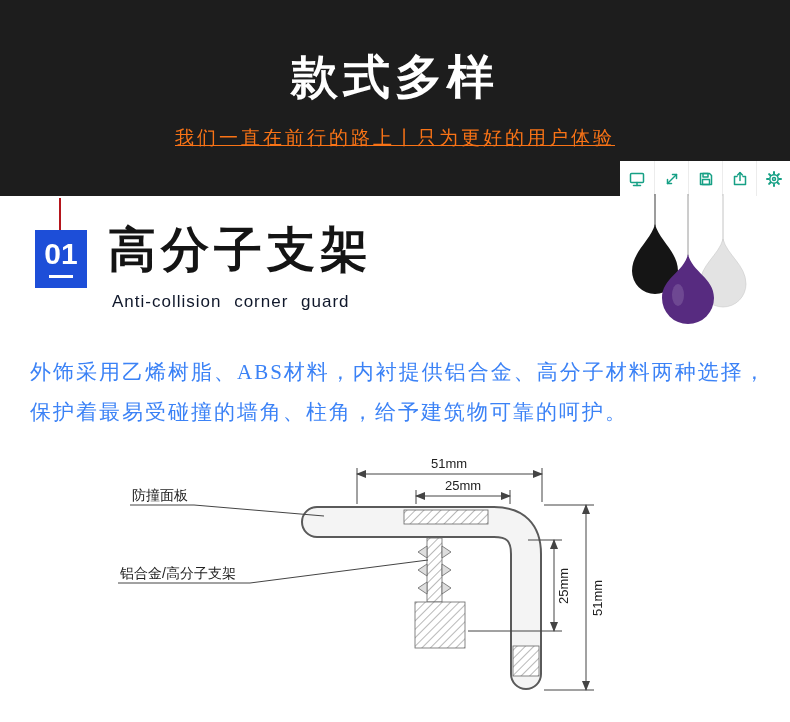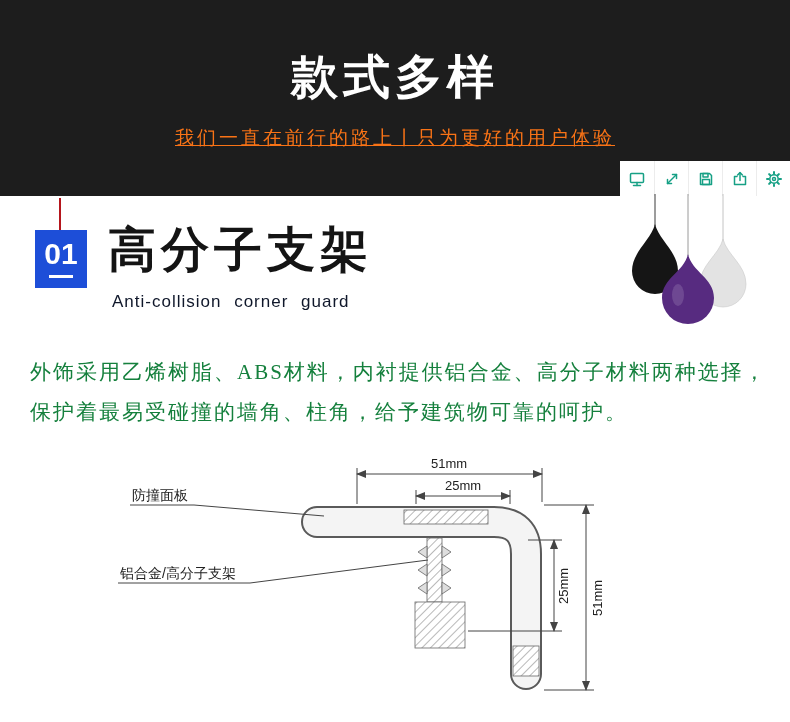--- a/index.html
+++ b/index.html
@@ -57,21 +57,21 @@
     letter-spacing:1px; word-spacing:7px;
   }
 
   
   .lamps { position:absolute; right:25px; top:194px; width:150px; height:140px; }
 
   
   .desc {
     position:absolute; left:30px; top:352px; width:740px;
     font-family:"Liberation Serif", serif;
-    font-size:21px; line-height:40px; color:#15803d; letter-spacing:2px;
+    font-size:21px; line-height:40px; color:#3b82f6; letter-spacing:2px;
   }
 
   
   .diagram { position:absolute; left:112px; top:448px; width:500px; height:272px; }
   .diagram text { font-family:"Liberation Sans", sans-serif; fill:#222; }
   .dim-label { font-size:13px; }
   .cn-label { font-size:14px; }
 </style>
 </head>
 <body>

